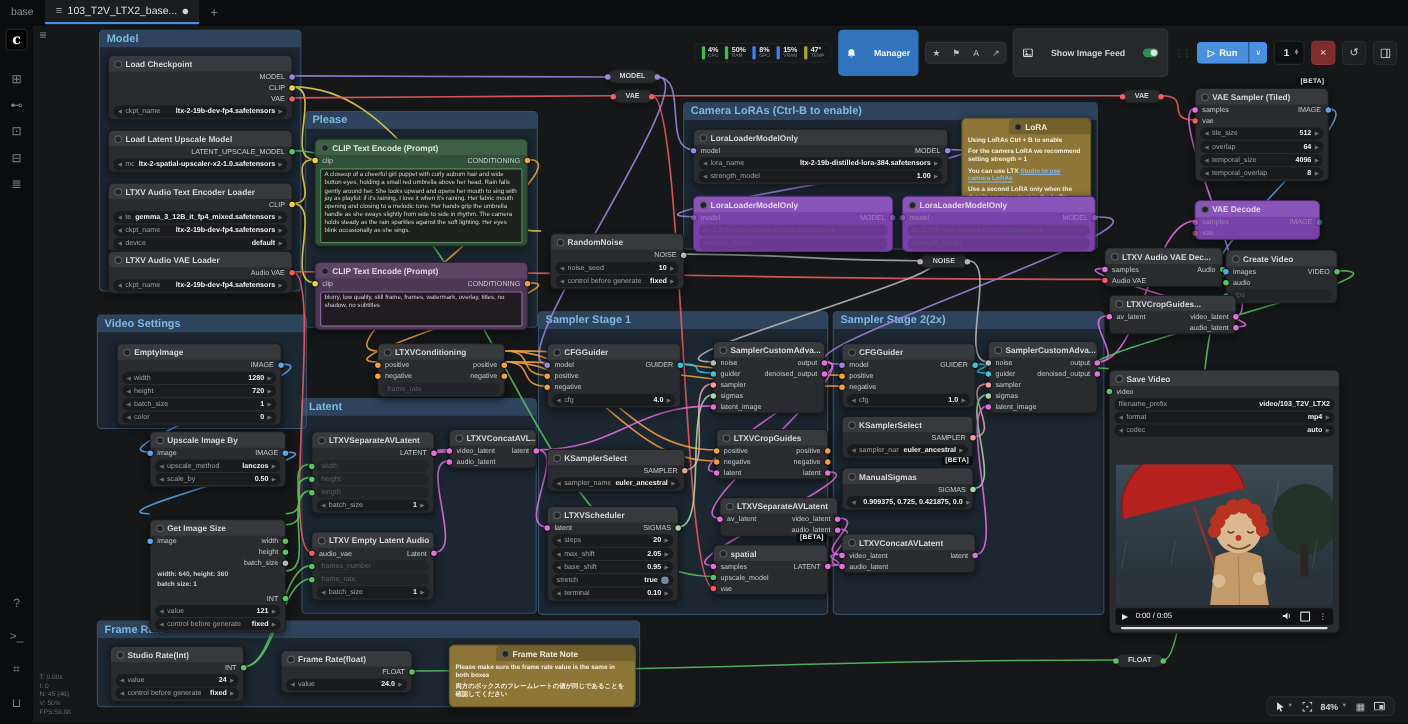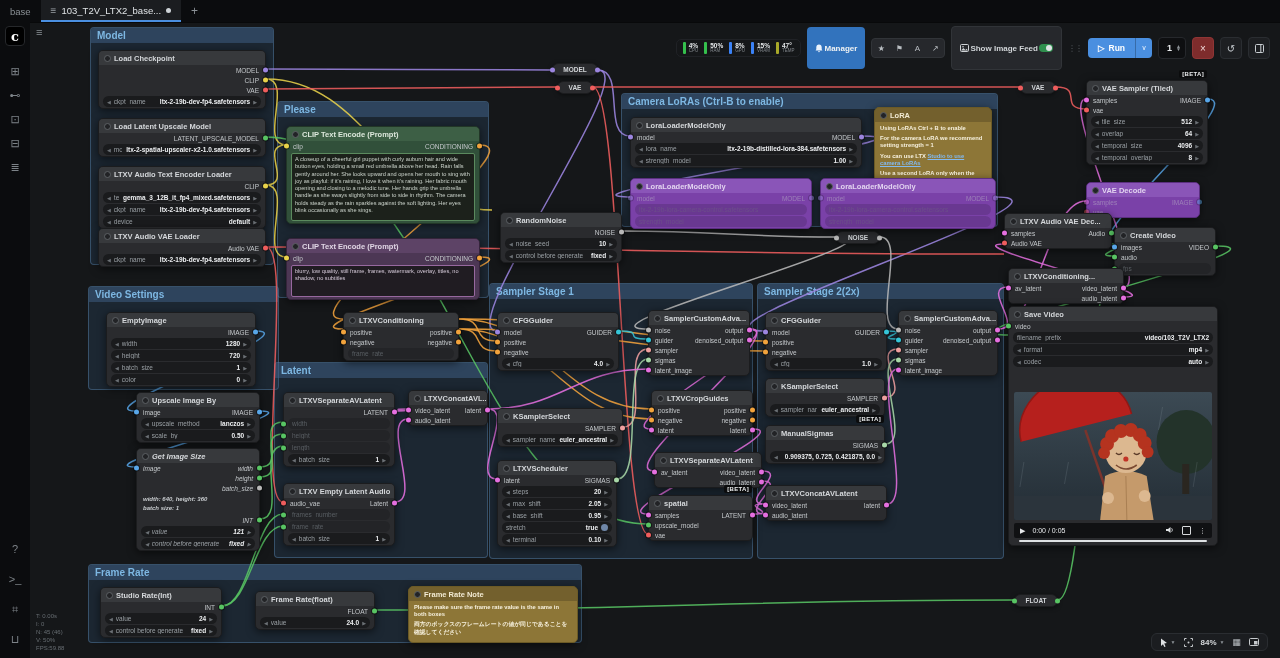--- a/index.html
+++ b/index.html
@@ -63,21 +63,21 @@
   
   .node.green{background:#31503a;border-color:#223627;}
   .node.green .nhead{background:#3d5f45;color:#dde8dc;}
   .node.purple{background:#4c3754;border-color:#35243b;}
   .node.purple .nhead{background:#5d4366;color:#e0d6e4;}
   .node.bypassed{background:#7a41a8;border-color:#5b2f80;}
   .node.bypassed .nhead{background:#8a55b8;color:#e2d3f0;}
   .node.bypassed .row,.node.bypassed .wrow{opacity:.45;}
   .node.bypassed .wrow{background:rgba(0,0,0,.3);color:#cdb7e0;}
   .node.note{background:#8d7637;border-color:#6b5a26;}
-  .node.note .nhead{background:rgba(0,0,0,.18);color:#f2ead2;}
+  .node.note .nhead{background:rgba(0,0,0,.18);color:#f2ead2;margin-left:42px;}
   .note-body{padding:3px 5px;}
   .note-line{margin:0 0 3px 0;font-size:5.8px;line-height:1.25;color:#f6f0dd;font-weight:bold;}
   .note-link{color:#82b9ef;text-decoration:underline;}
   
   .pill{position:absolute;height:13px;background:#2a2b2e;border:1px solid #1b1c1e;border-radius:7px;
     display:flex;align-items:center;justify-content:center;font-size:6.5px;font-weight:bold;
     color:#d2d5d8;z-index:3;box-shadow:0 1px 4px rgba(0,0,0,.5);box-sizing:border-box;}
   .pdot{position:absolute;width:5px;height:5px;border-radius:50%;top:50%;transform:translateY(-50%);}
   .pdot.l{left:-3px;} .pdot.r{right:-3px;}
   
@@ -89,21 +89,21 @@
   .progress{height:2px;background:#dfe2e4;margin:0 10px 3px;border-radius:1px;}
   
   .toolbar{position:absolute;top:26px;right:10px;z-index:45;display:flex;align-items:center;gap:6px;}
   .statsbox{display:flex;align-items:center;gap:6px;background:#151719;padding:2px 6px;
     border-radius:5px;border:1px solid #202226;}
   .chip{display:flex;align-items:center;gap:3px;}
   .chip .bar{width:3px;height:12px;border-radius:1px;}
   .chip .col{display:flex;flex-direction:column;line-height:1;}
   .chip .cl{font-size:4.5px;color:#80868b;}
   .chip .cv{font-size:6.5px;color:#e4e7e9;font-weight:bold;}
-  .tbtn{display:flex;align-items:center;gap:1px;height:18px;padding:12px 8px;border-radius:4px;
+  .tbtn{display:flex;align-items:center;gap:16px;height:18px;padding:12px 8px;border-radius:4px;
     font-size:8px;font-weight:bold;color:#eef1f3;}
   .tbtn.blue{background:#3273bd;}
   .tbtn.gray{background:#26282c;border:1px solid #313438;color:#cfd3d6;}
   .minigroup{display:flex;align-items:center;background:#26282c;border:1px solid #313438;
     border-radius:4px;height:18px;}
   .minibtn{width:18px;display:flex;align-items:center;justify-content:center;color:#b9bec2;
     font-size:8px;height:100%;}
   .toggle{width:14px;height:8px;border-radius:4px;background:#2f8f4e;position:relative;flex:none;}
   .toggle::after{content:"";position:absolute;right:1px;top:1px;width:6px;height:6px;
     border-radius:50%;background:#dfe3e5;}
@@ -502,21 +502,21 @@
           <span class="wv">lanczos</span>
           <span class="arr last">▶</span>
         </div>
         <div class="wrow">
           <span class="arr first">◀</span>
           <span class="wl">scale_by</span>
           <span class="wv">0.50</span>
           <span class="arr last">▶</span>
         </div>
       </div>
-      <div class="node" style="left: 136px; top: 448px; width: 124px; font-style: italic;">
+      <div class="node" style="left: 136px; top: 472px; width: 124px;">
         <div class="nhead">
           <span class="ndot"></span>
           <span>Get Image Size</span>
         </div>
         <div class="row io">
           <span class="port l" style="background: rgb(88, 166, 232);"></span>
           <span class="lbl">image</span>
           <span class="lbl r">width</span>
           <span class="port r" style="background: rgb(88, 196, 99);"></span>
         </div>
@@ -948,21 +948,21 @@
           <span class="port l" style="background: rgb(229, 111, 224);"></span>
           <span class="lbl">samples</span>
           <span class="lbl r">IMAGE</span>
           <span class="port r" style="background: rgb(88, 166, 232);"></span>
         </div>
         <div class="row io">
           <span class="port l" style="background: rgb(239, 93, 93);"></span>
           <span class="lbl">vae</span>
         </div>
       </div>
-      <div class="node" style="left: 1004px; top: 213px; width: 108px;">
+      <div class="node" style="left: 1004px; top: 225px; width: 108px;">
         <div class="nhead">
           <span class="ndot"></span>
           <span>LTXV Audio VAE Dec...</span>
         </div>
         <div class="row io">
           <span class="port l" style="background: rgb(229, 111, 224);"></span>
           <span class="lbl">samples</span>
           <span class="lbl r">Audio</span>
           <span class="port r" style="background: rgb(88, 196, 99);"></span>
         </div>
@@ -987,34 +987,34 @@
           <span class="lbl">audio</span>
         </div>
         <div class="wrow fade">
           <span class="port l" style="background: rgb(88, 196, 99); left: -7px;"></span>
           <span class="wl">fps</span>
         </div>
       </div>
       <div class="node" style="left: 1008px; top: 268px; width: 116px;">
         <div class="nhead">
           <span class="ndot"></span>
-          <span>LTXVConditioning...</span>
+          <span>LTXVCropGuides...</span>
         </div>
         <div class="row io">
           <span class="port l" style="background: rgb(229, 111, 224);"></span>
           <span class="lbl">av_latent</span>
           <span class="lbl r">video_latent</span>
           <span class="port r" style="background: rgb(229, 111, 224);"></span>
         </div>
         <div class="row io">
           <span class="lbl r">audio_latent</span>
           <span class="port r" style="background: rgb(229, 111, 224);"></span>
         </div>
       </div>
-      <div class="node" style="left: 1008px; top: 306px; width: 210px;">
+      <div class="node" style="left: 1008px; top: 336px; width: 210px;">
         <div class="nhead">
           <span class="ndot"></span>
           <span>Save Video</span>
         </div>
         <div class="row io">
           <span class="port l" style="background: rgb(88, 196, 99);"></span>
           <span class="lbl">video</span>
         </div>
         <div class="wrow">
           <span class="wl">filename_prefix</span>

